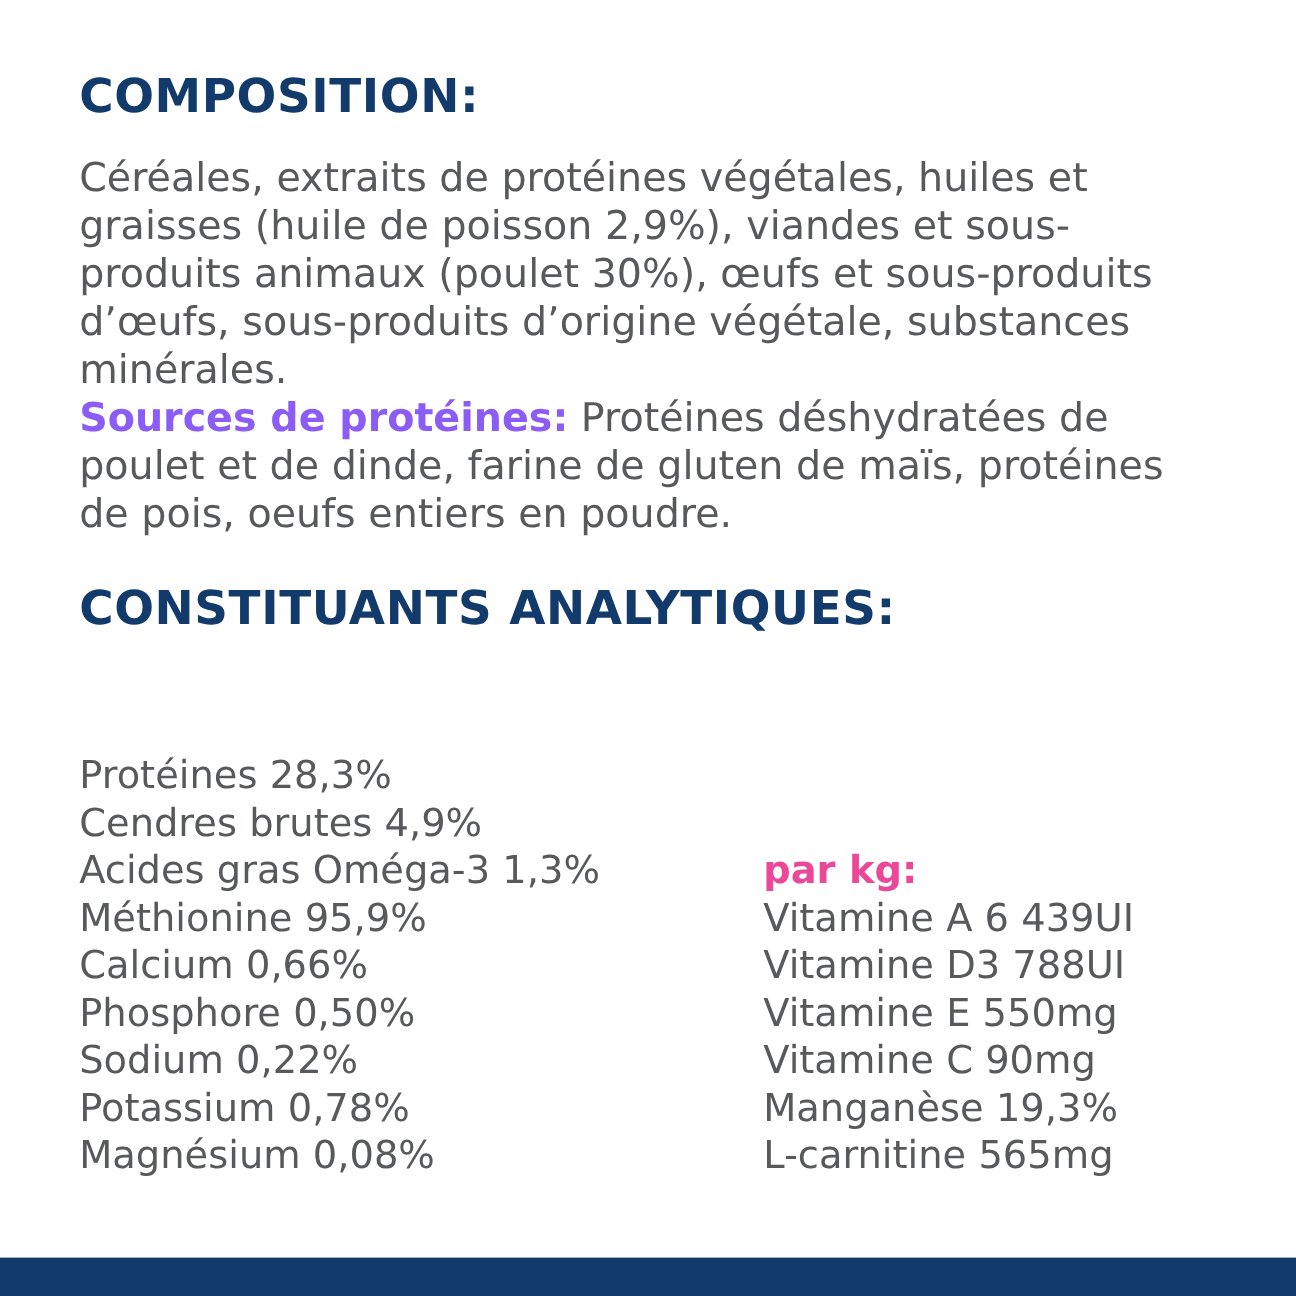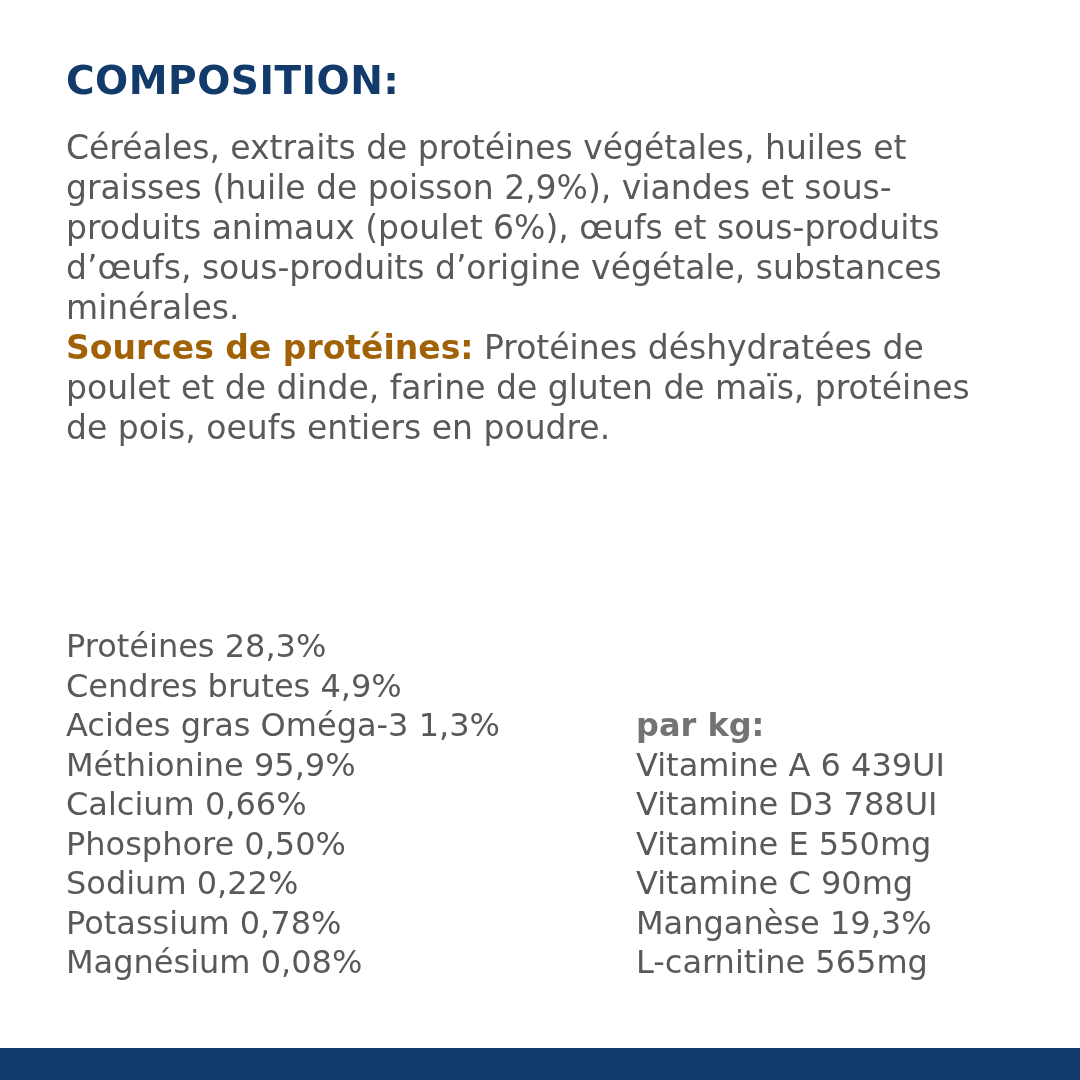--- a/index.html
+++ b/index.html
@@ -37,21 +37,21 @@
     width: 930px;
     font-size: 33px;
     line-height: 40px;
     color: #58595b;
   }
   #composition-body .para {
     margin: 0;
   }
   .lead-label {
     font-weight: bold;
-    color: #a16207;
+    color: #8b5cf6;
   }
   #protein-sources {
     margin-top: 2px;
   }
   #analytical-title {
     position: absolute;
     left: 66px;
     top: 485px;
     font-size: 39px;
   }
@@ -73,44 +73,45 @@
   }
   .nutrient-line {
     font-size: 32px;
     line-height: 39.5px;
     color: #58595b;
     white-space: nowrap;
   }
   .per-kg {
     font-size: 32px;
     line-height: 39.5px;
-    color: #737373;
+    color: #ec4899;
     font-weight: bold;
   }
   #bottom-bar {
     position: absolute;
     left: 0;
     right: 0;
     bottom: 0;
     height: 32px;
     background: #123a6b;
   }
 </style>
 </head>
 <body>
 
 <div class="page">
 
   <div class="section-title" id="composition-title">COMPOSITION:</div>
 
   <div id="composition-body">
-    <p class="para">Céréales, extraits de protéines végétales, huiles et graisses (huile de poisson 2,9%), viandes et sous-produits animaux (poulet 6%), œufs et sous-produits d’œufs, sous-produits d’origine végétale, substances minérales.</p>
+    <p class="para">Céréales, extraits de protéines végétales, huiles et graisses (huile de poisson 2,9%), viandes et sous-produits animaux (poulet 30%), œufs et sous-produits d’œufs, sous-produits d’origine végétale, substances minérales.</p>
     <p class="para" id="protein-sources"><span class="lead-label">Sources de protéines:</span><span> Protéines déshydratées de poulet et de dinde, farine de gluten de maïs, protéines de pois, oeufs entiers en poudre.</span></p>
   </div>
 
+  <div class="section-title" id="analytical-title">CONSTITUANTS ANALYTIQUES:</div>
 
   <div class="cols">
     <div class="col-left">
       <div class="nutrient-line">Protéines 28,3%</div>
       <div class="nutrient-line">Cendres brutes 4,9%</div>
       <div class="nutrient-line">Acides gras Oméga-3 1,3%</div>
       <div class="nutrient-line">Méthionine 95,9%</div>
       <div class="nutrient-line">Calcium 0,66%</div>
       <div class="nutrient-line">Phosphore 0,50%</div>
       <div class="nutrient-line">Sodium 0,22%</div>

